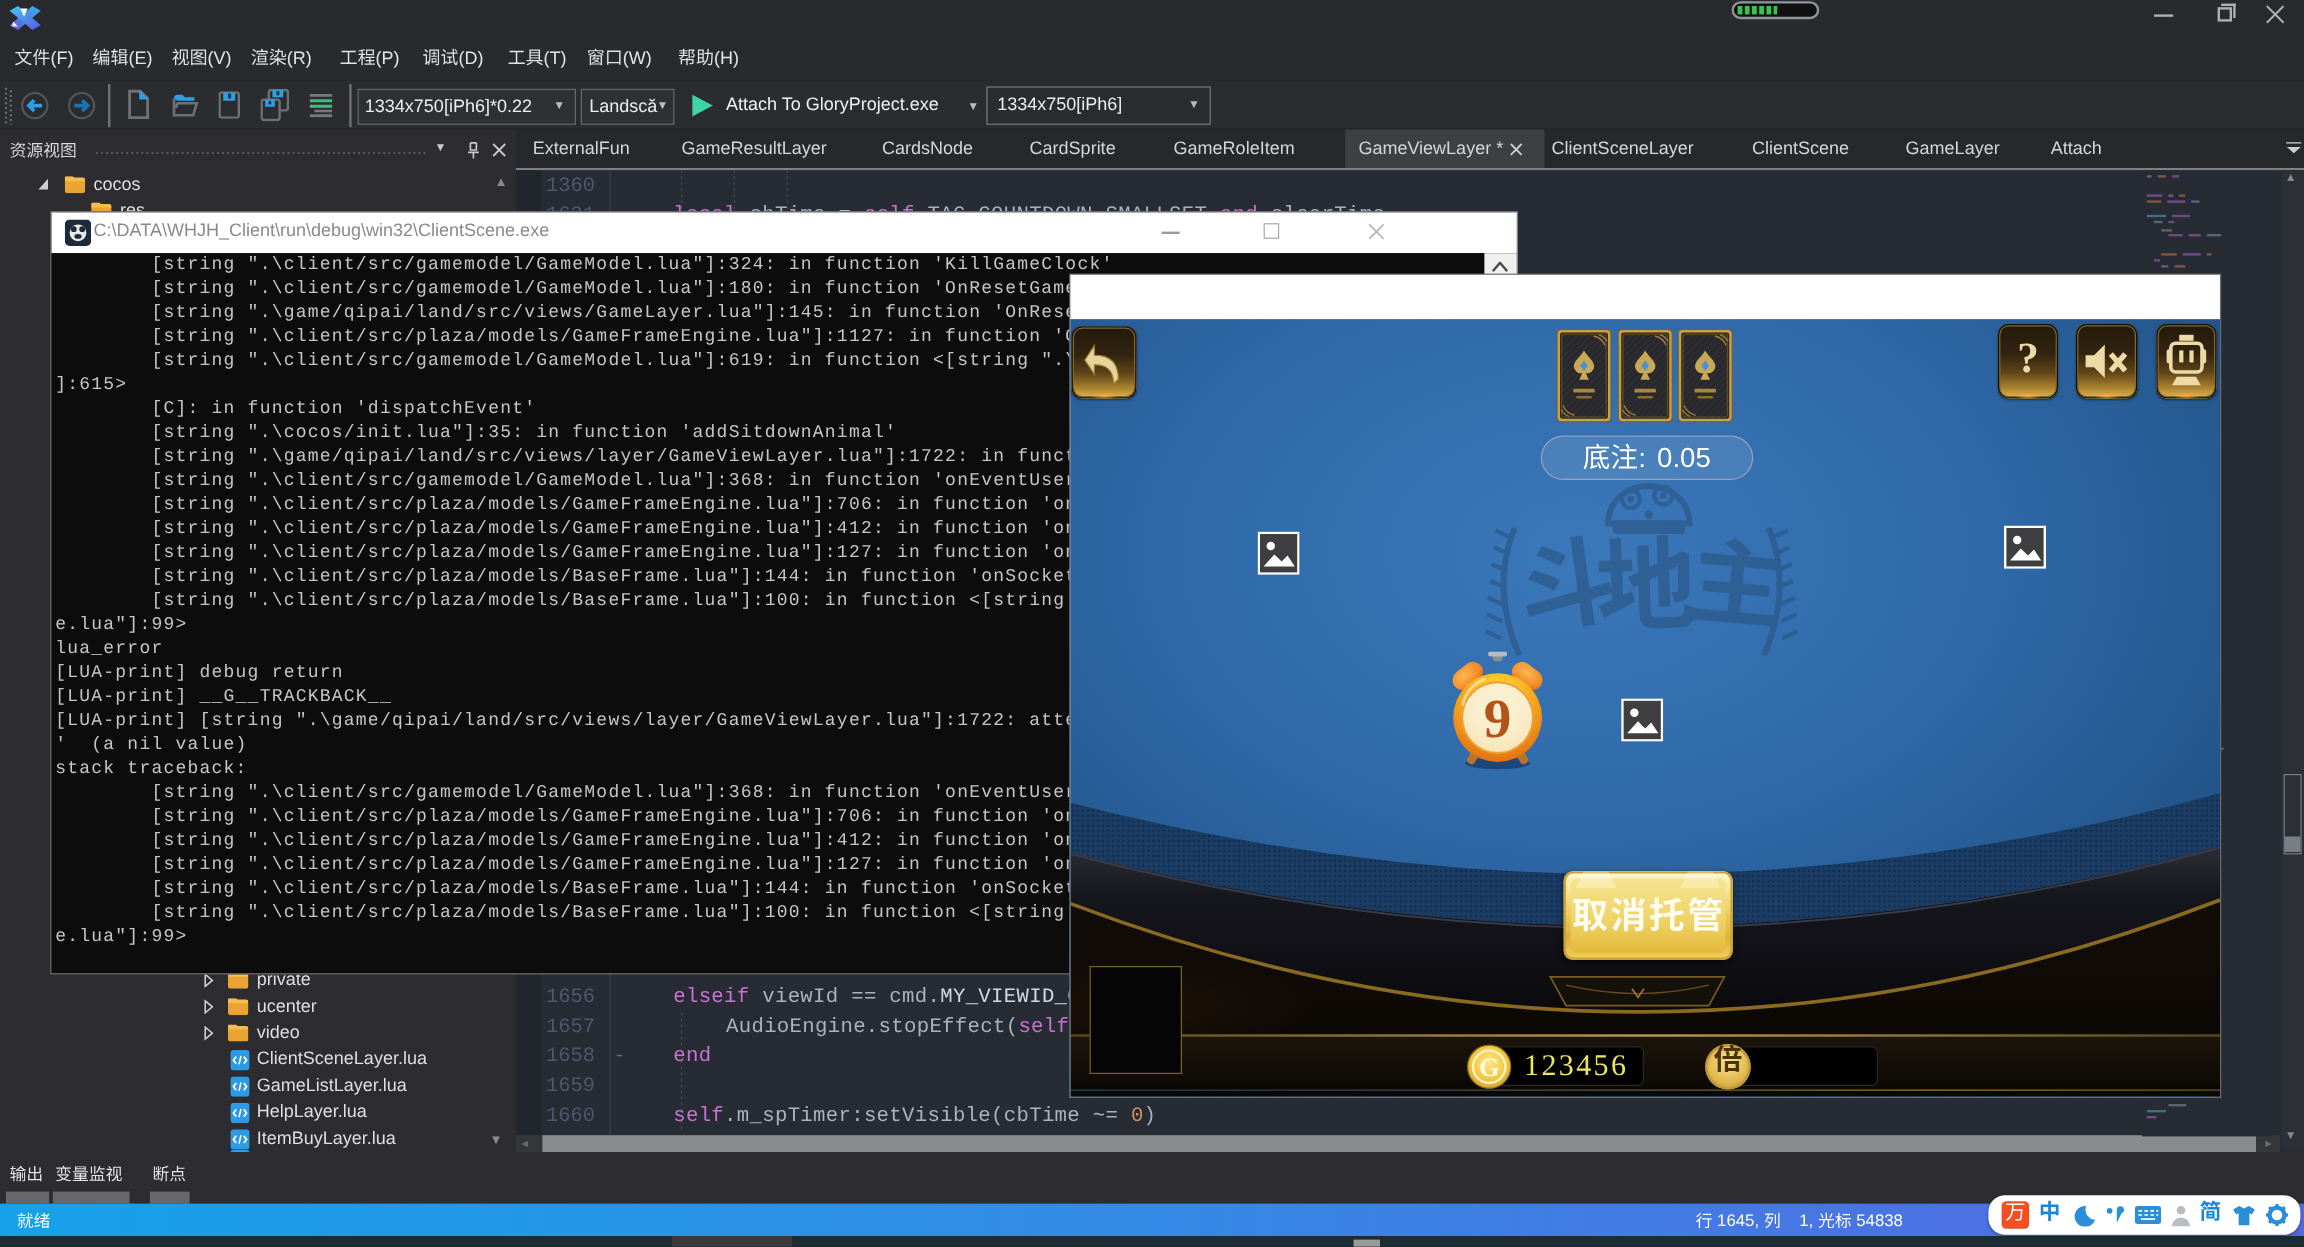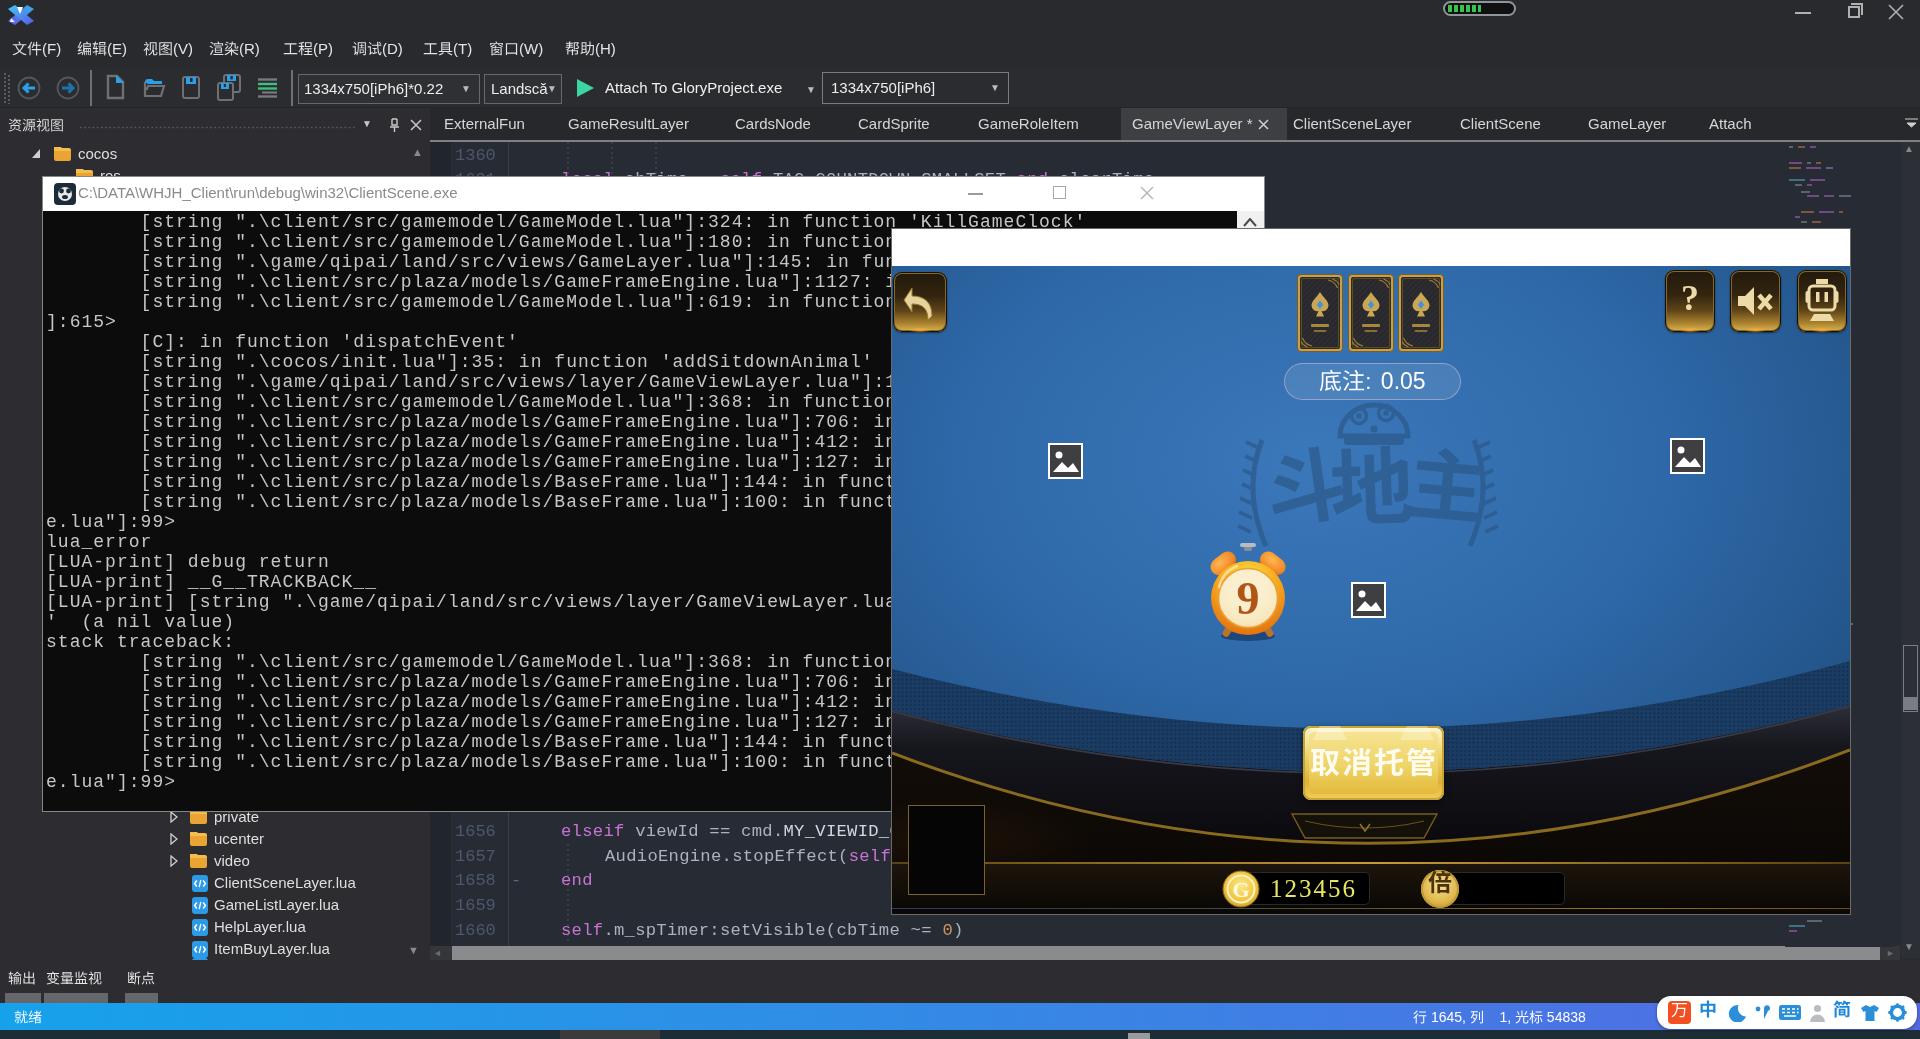--- a/index.html
+++ b/index.html
@@ -17,21 +17,21 @@
 #tabbar{left:430px;top:108px;width:1490px;height:34px;background:#27282c;color:#d6d6d6;font-size:15px}
 #tabbar .tab{position:absolute;top:0;height:32px;line-height:32px}
 #editor{left:430px;top:142px;width:1490px;height:818px;background:#272b33}
 .lnum{position:absolute;color:#4d586c;font-size:17px;font-family:"Liberation Mono",monospace}
 .code{position:absolute;font-size:17.2px;font-family:"Liberation Mono",monospace;white-space:pre;color:#a9b2bf;letter-spacing:0.28px}
 .kw{color:#c873d4}.num{color:#cf9360}
 
 #console{left:42px;top:176px;width:1223px;height:636px;background:#0c0c0c;border:1px solid #868686}
 #contitle{left:0;top:0;width:1221px;height:34px;background:#ffffff;color:#8a8a8a;font-size:15px}
 #conbody{left:0px;top:34px;width:1221px;height:600px;background:#0c0c0c;overflow:hidden}
-.conline{position:absolute;left:3px;white-space:pre;color:#c6c6c6;font-size:18px;font-family:"Liberation Mono",monospace;letter-spacing:1.02px}
+.conline{position:absolute;left:3px;white-space:pre;color:#c6c6c6;font-size:15px;font-family:"Liberation Mono",monospace;letter-spacing:1.02px}
 #conscroll{left:1194px;top:34px;width:27px;height:600px;background:#f0f0f0}
 
 #sim{left:892px;top:229px;width:958px;height:685px;background:#fff;box-shadow:0 0 0 1px #6a6a6a}
 #simtitle{left:0;top:0;width:958px;height:37px;background:#ffffff;color:#1a1a1a;font-size:16px}
 #game{left:0;top:37px;width:958px;height:648px;overflow:hidden;background:#2d68a8}
 
 #btabs{left:0;top:960px;width:1920px;height:43px;background:#2d2d31;color:#e8e8e8;font-size:14px}
 #statusbar{left:0;top:1003px;width:1920px;height:27px;background:linear-gradient(90deg,#16a2ea 0%,#2e8fe6 40%,#5569e2 100%);color:#fff;font-size:14px}
 #taskstrip{left:0;top:1030px;width:1920px;height:9px;background:#1c2d35}
 .goldbtn{position:absolute;border-radius:9px;background:linear-gradient(180deg,#251b0d 6%,#32240f 40%,#5e4418 65%,#a8802e 85%,#d8b04a 98%);box-shadow:inset 0 0 0 1px #141006, inset 0 0 0 2px #86682c,0 1px 2px rgba(0,0,0,.5)}

